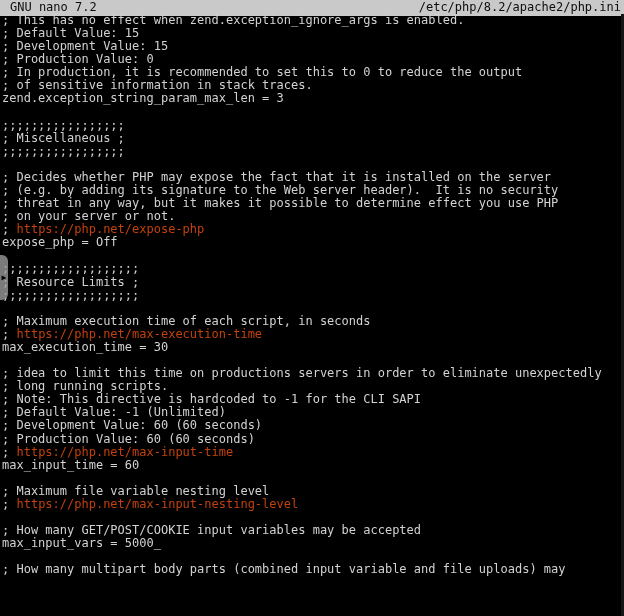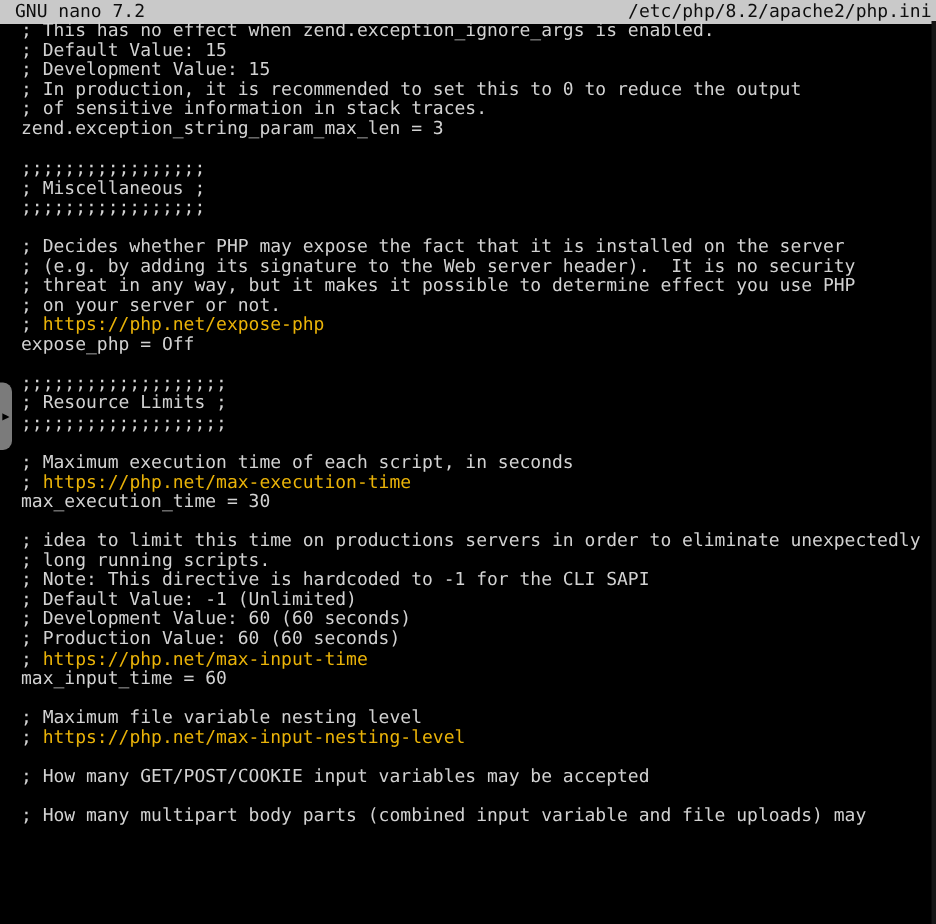--- a/index.html
+++ b/index.html
@@ -23,30 +23,30 @@
     font-size: 12px;
     line-height: 14px;
     display: flex;
     justify-content: space-between;
     padding: 0 3px 16px 10px;
     white-space: pre;
   }
   .editor {
     position: absolute;
     top: 14px; left: 0; right: 0; bottom: 0;
-    padding-left: 14px;
+    padding-left: 2px;
   }
   .line {
     height: 13.087px;
     line-height: 13.2px;
     font-size: 12px;
     color: #d2d2d2;
     white-space: pre;
   }
-  .line .url { color: #eab308; }
+  .line .url { color: #c2410c; }
   .line .cursor { color: #efefef; }
   .scroll-handle {
     position: absolute;
     left: 0; top: 255px;
     width: 8px; height: 45px;
     background: rgba(158,158,158,0.78);
     border-radius: 0 6px 6px 0;
     display: flex;
     align-items: center;
     justify-content: center;
@@ -71,20 +71,21 @@
 
   <div class="titlebar">
     <span>GNU nano 7.2</span>
     <span>/etc/php/8.2/apache2/php.ini</span>
   </div>
 
   <div class="editor" id="editor">
       <div class="line"><span>; This has no effect when zend.exception_ignore_args is enabled.</span></div>
       <div class="line"><span>; Default Value: 15</span></div>
       <div class="line"><span>; Development Value: 15</span></div>
+      <div class="line"><span>; Production Value: 0</span></div>
       <div class="line"><span>; In production, it is recommended to set this to 0 to reduce the output</span></div>
       <div class="line"><span>; of sensitive information in stack traces.</span></div>
       <div class="line"><span>zend.exception_string_param_max_len = 3</span></div>
       <div class="line"><span></span></div>
       <div class="line"><span>;;;;;;;;;;;;;;;;;</span></div>
       <div class="line"><span>; Miscellaneous ;</span></div>
       <div class="line"><span>;;;;;;;;;;;;;;;;;</span></div>
       <div class="line"><span></span></div>
       <div class="line"><span>; Decides whether PHP may expose the fact that it is installed on the server</span></div>
       <div class="line"><span>; (e.g. by adding its signature to the Web server header).  It is no security</span></div>
@@ -107,20 +108,21 @@
       <div class="line"><span>; Default Value: -1 (Unlimited)</span></div>
       <div class="line"><span>; Development Value: 60 (60 seconds)</span></div>
       <div class="line"><span>; Production Value: 60 (60 seconds)</span></div>
       <div class="line"><span>; </span><span class="url">https://php.net/max-input-time</span></div>
       <div class="line"><span>max_input_time = 60</span></div>
       <div class="line"><span></span></div>
       <div class="line"><span>; Maximum file variable nesting level</span></div>
       <div class="line"><span>; </span><span class="url">https://php.net/max-input-nesting-level</span></div>
       <div class="line"><span></span></div>
       <div class="line"><span>; How many GET/POST/COOKIE input variables may be accepted</span></div>
+      <div class="line"><span>max_input_vars = 5000</span><span class="cursor">_</span></div>
       <div class="line"><span></span></div>
       <div class="line"><span>; How many multipart body parts (combined input variable and file uploads) may</span></div>
     </div>
 
   <div class="scroll-handle">
     <span class="tri">▶</span>
   </div>
 
   <div class="right-strip"></div>
 

